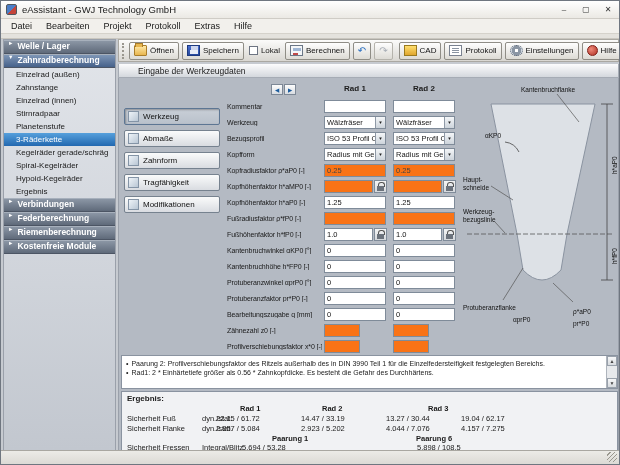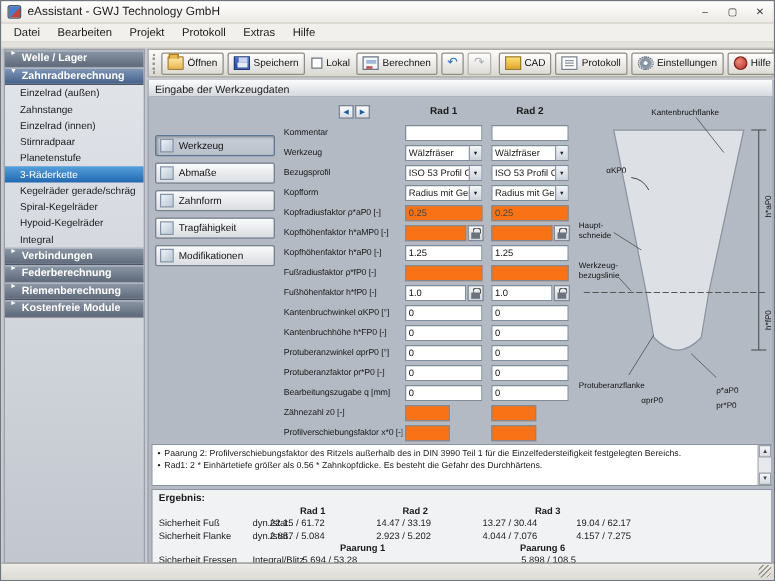--- a/index.html
+++ b/index.html
@@ -41,21 +41,21 @@
 .ic.disk::after{content:"";position:absolute;left:2px;bottom:1px;width:8px;height:4px;background:#e8ecf6}
 .ic.calc{background:#f4f6f8;border:1px solid #6a7686}
 .ic.calc::before{content:"";position:absolute;left:2px;top:2px;width:8px;height:3px;background:#9fb6d4}
 .ic.calc::after{content:"";position:absolute;left:2px;top:7px;width:5px;height:2px;background:#c04a4a}
 .ic.cad{background:linear-gradient(#ffdf6e,#e0a62e);border:1px solid #9a7a1e}
 .ic.doc{background:#fff;border:1px solid #7a8290}
 .ic.doc::before{content:"";position:absolute;left:2px;top:2px;right:2px;height:1px;background:#8a94a2;box-shadow:0 2px 0 #8a94a2,0 4px 0 #8a94a2}
 .ic.gear{border-radius:50%;background:radial-gradient(circle,#fff 0 1.5px,#8b96a4 1.5px 4.5px,#cfd6de 4.5px);border:1px dotted #5d6878}
 .ic.help{width:11px;border-radius:50%;background:radial-gradient(circle at 35% 35%,#ef8a7a,#b03024);border:1px solid #801f18}
 
-.sectionbar{position:absolute;top:63px;left:117px;width:501px;height:14px;background:linear-gradient(#fcfcfd,#d4d8dd);border:1px solid #a6acb5;border-top:none;font-size:8.5px;display:flex;align-items:center;padding-left:5px}
+.sectionbar{position:absolute;top:63px;left:117px;width:501px;height:14px;background:linear-gradient(#fcfcfd,#d4d8dd);border:1px solid #a6acb5;border-top:none;font-size:8.5px;display:flex;align-items:center;padding-left:19px}
 
 .content{position:absolute;top:77px;left:117px;width:501px;height:374px;background:#b4bac3;border:1px solid #9aa0aa;border-top:none}
 .tab-btn{position:absolute;left:5px;width:96px;height:17px;display:flex;align-items:center;gap:4px;padding:0 3px;font-size:8px;background:linear-gradient(#fafbfb,#d9dce1);border:1px solid #76828f;border-radius:2px;color:#111;font-family:inherit}
 .tab-btn .tbi{width:11px;height:11px;background:linear-gradient(135deg,#eef3f8,#b9c6d4);border:1px solid #8494a6;flex:none}
 .tab-btn.active{background:linear-gradient(#c9cfd7,#b9c1cb);box-shadow:inset 1px 1px 2px rgba(0,0,0,.3);border-color:#5d7693}
 
 .form{position:absolute;left:108px;top:6px;width:232px;height:266px}
 .fhead{position:absolute;top:0;height:11px;font-size:8px;font-weight:bold;text-align:center}
 .navbtn{position:absolute;top:0;width:12px;height:11px;background:linear-gradient(#fdfdfd,#d8dce1);border:1px solid #7d8896;font-size:5.5px;color:#1c5c9c;display:flex;align-items:center;justify-content:center;padding:0}
 .frow{position:absolute;left:0;width:232px;height:14px}
@@ -131,21 +131,21 @@
     </div>
     <div class="sb-item">Einzelrad (außen)</div>
     <div class="sb-item">Zahnstange</div>
     <div class="sb-item">Einzelrad (innen)</div>
     <div class="sb-item">Stirnradpaar</div>
     <div class="sb-item">Planetenstufe</div>
     <div class="sb-item sel">3-Räderkette</div>
     <div class="sb-item">Kegelräder gerade/schräg</div>
     <div class="sb-item">Spiral-Kegelräder</div>
     <div class="sb-item">Hypoid-Kegelräder</div>
-    <div class="sb-item">Integral</div>
+    <div class="sb-item">Ergebnis</div>
     <div class="sb-header">
       <span class="sb-arrow">►</span>
       <span>Verbindungen</span>
     </div>
     <div class="sb-header">
       <span class="sb-arrow">►</span>
       <span>Federberechnung</span>
     </div>
     <div class="sb-header">
       <span class="sb-arrow">►</span>

